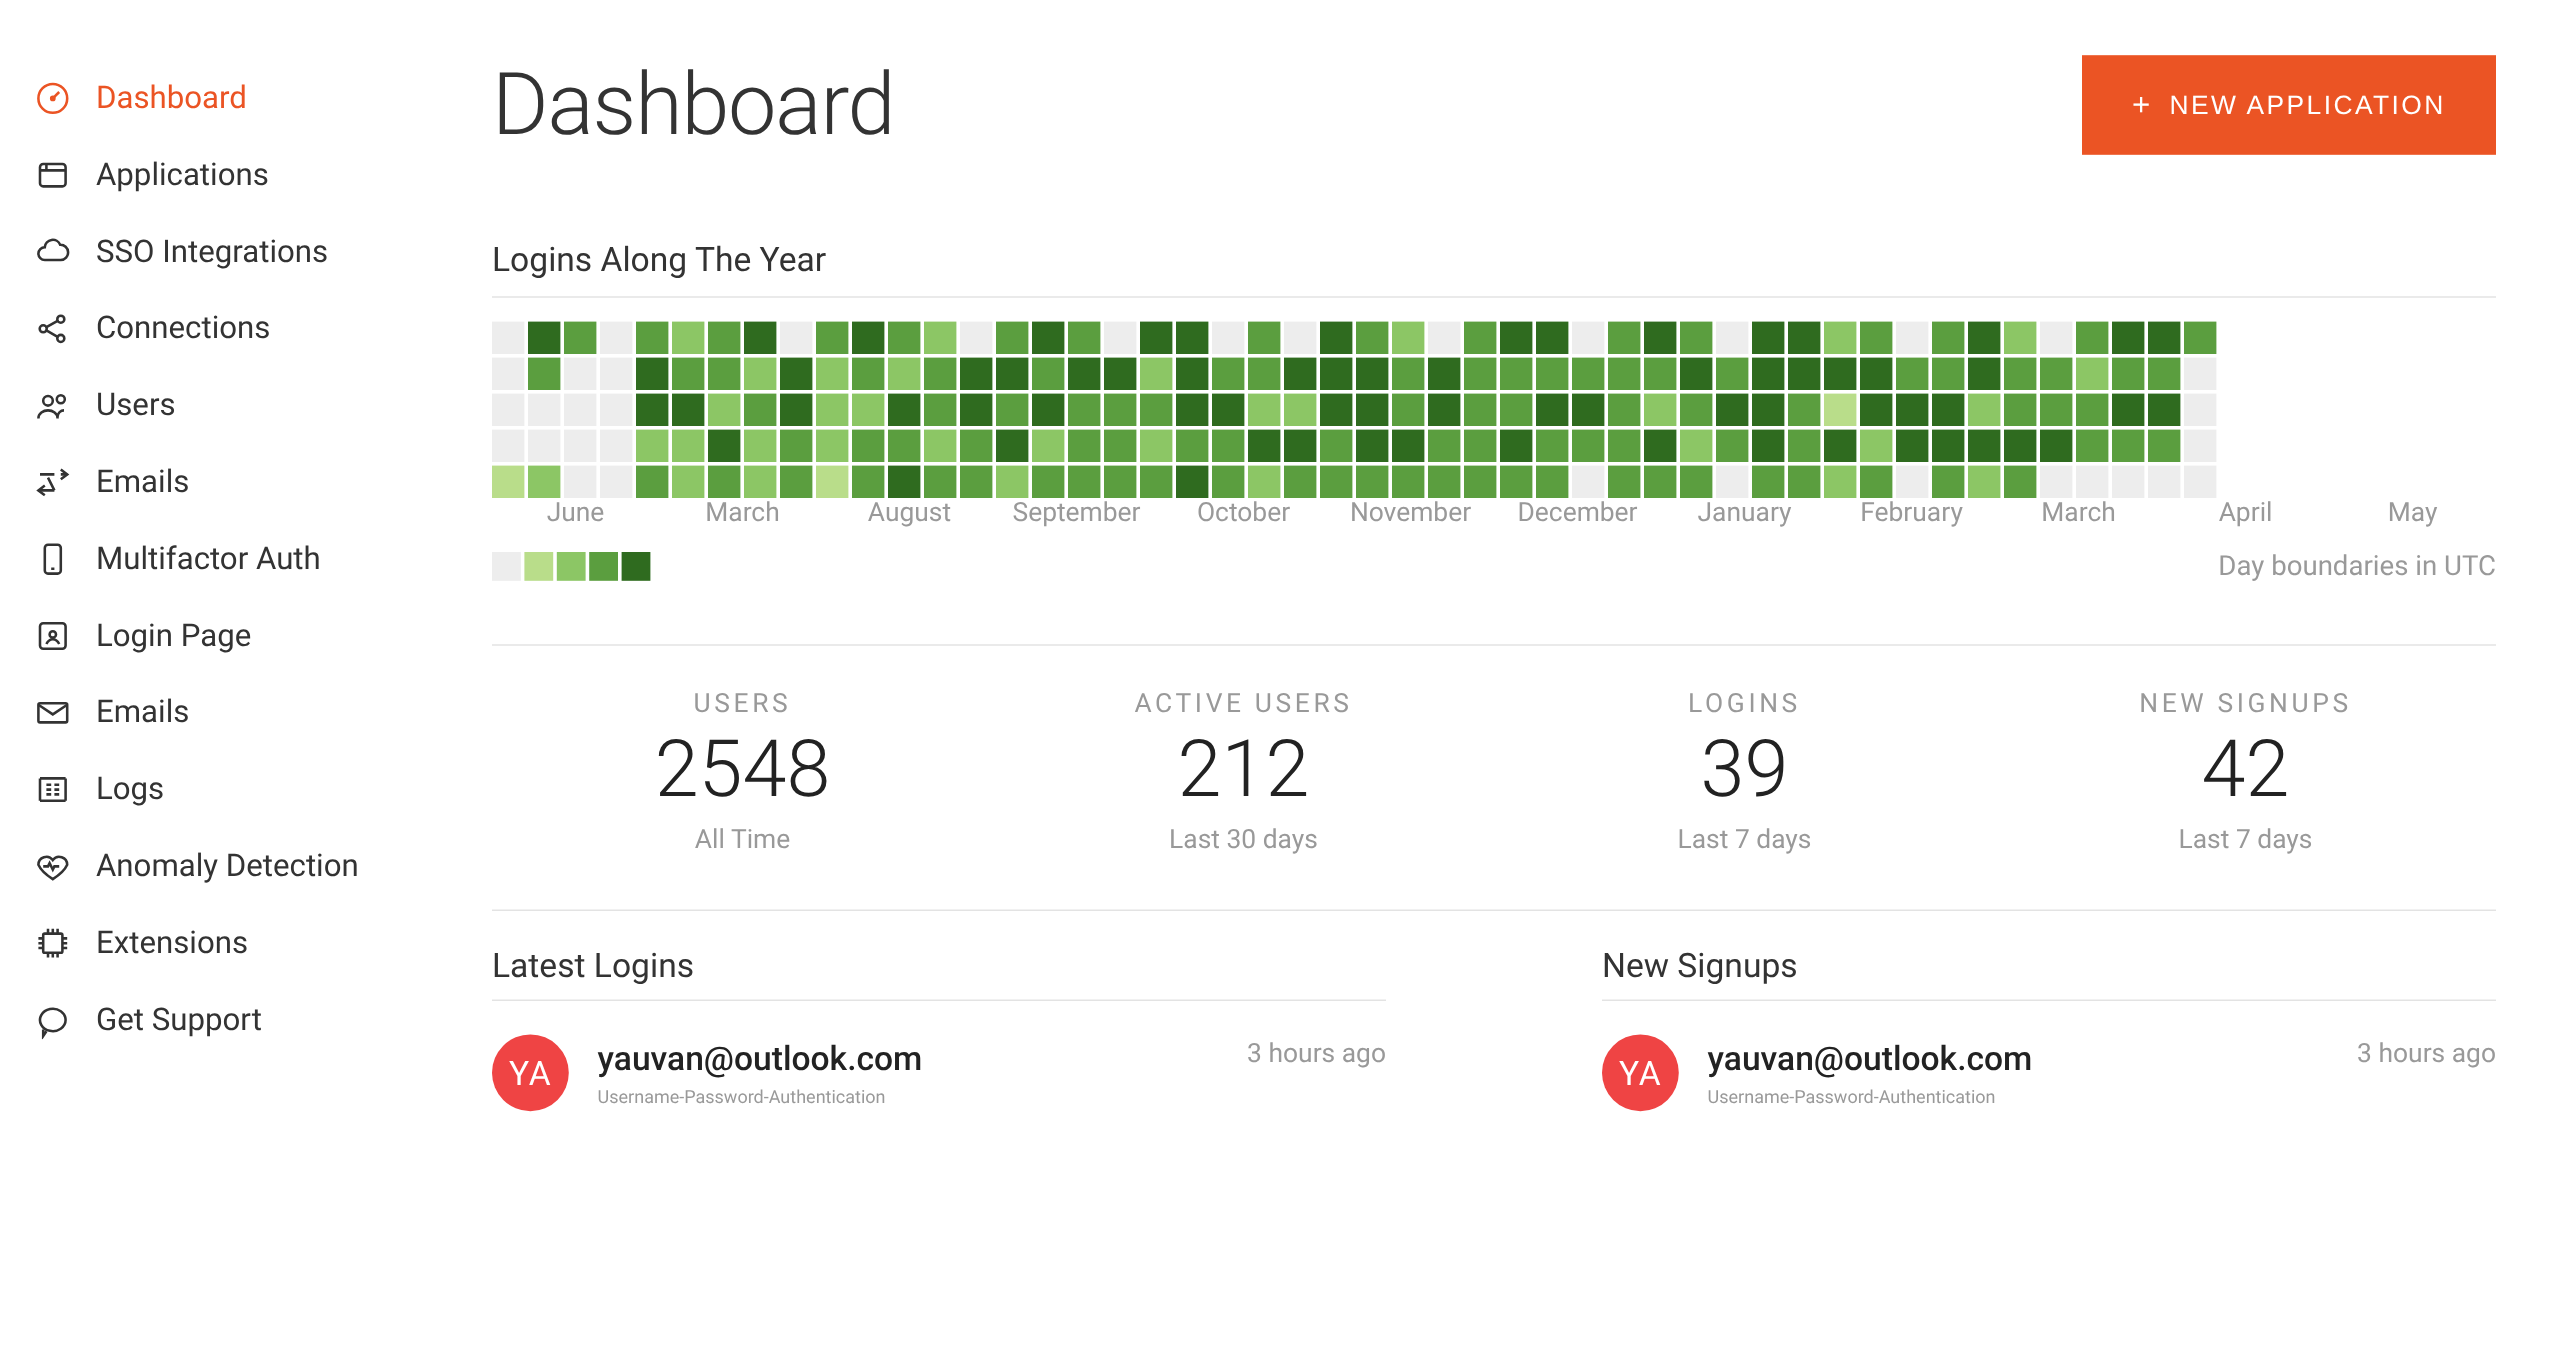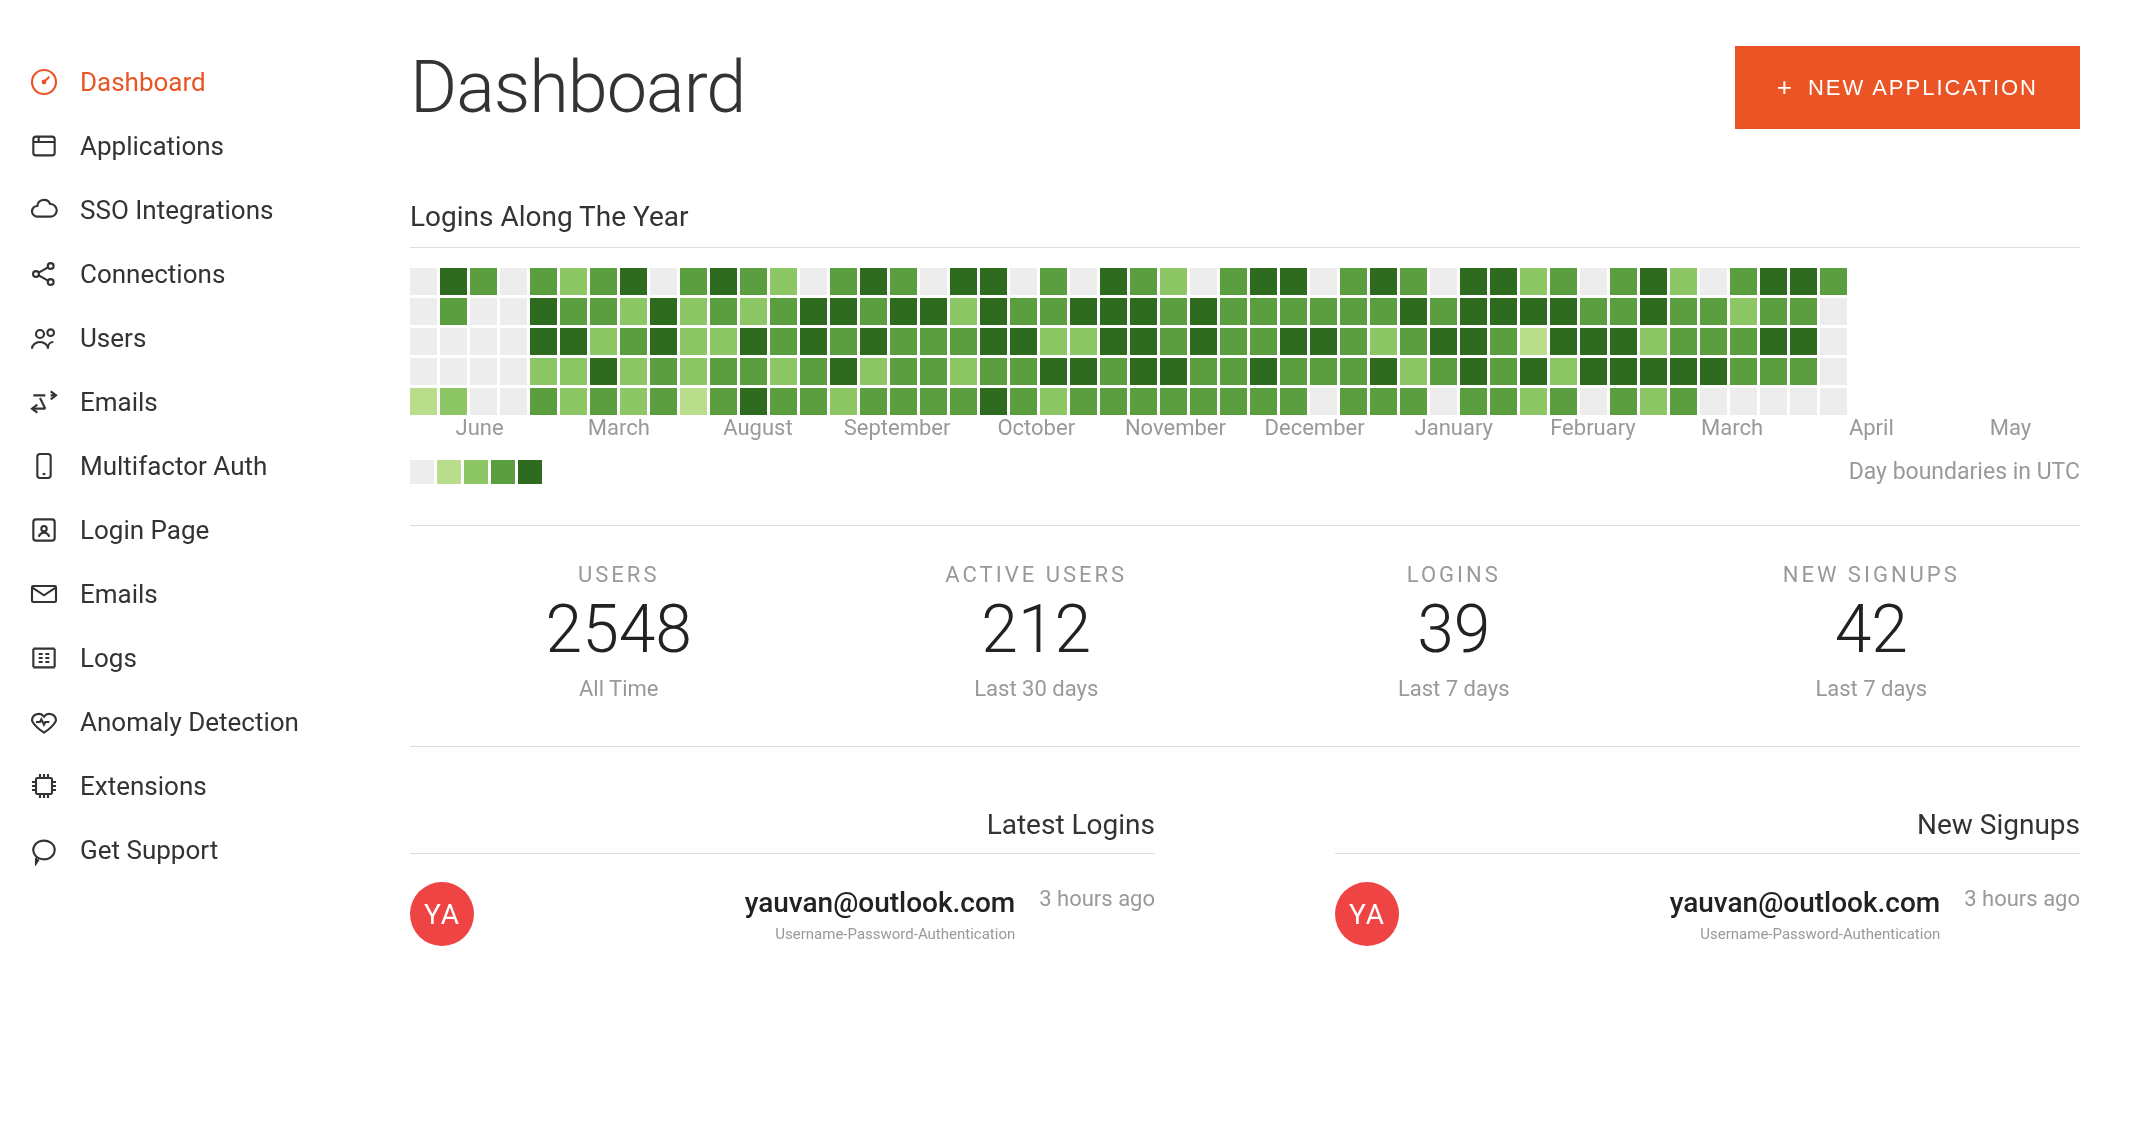--- a/index.html
+++ b/index.html
@@ -22,30 +22,30 @@
 .heatmap { display: flex; gap: 3px; }
 .week-col { display: flex; flex-direction: column; gap: 3px; }
 .cell { width: 27px; height: 27px; background: #eee; }
 .c0 { background: #ededed; }
 .c1 { background: #b9dd8a; }
 .c2 { background: #8cc665; }
 .c3 { background: #5b9e3f; }
 .c4 { background: #2f6b1f; }
 .months-row { display: flex; margin-top: 0; font-size: 22px; color: #999; }
 .months-row span { flex: 1; text-align: center; }
-.legend-row { display: flex; justify-content: space-between; align-items: center; margin-top: 18px; padding-bottom: 40px; border-bottom: 1px solid #ddd; }
+.legend-row { display: flex; justify-content: space-between; align-items: center; margin-top: 18px; padding-bottom: 52px; border-bottom: 1px solid #ddd; }
 .legend-swatches { display: flex; gap: 3px; }
 .legend-swatches .sw { width: 24px; height: 24px; }
 .utc-note { font-size: 23px; color: #999; }
 .stats-row { display: flex; margin-top: 36px; padding-bottom: 45px; border-bottom: 1px solid #ddd; }
 .stat { flex: 1; text-align: center; }
 .stat-label { font-size: 22px; letter-spacing: 3px; color: #999; margin-bottom: 4px; }
 .stat-value { font-size: 66px; font-weight: 300; color: #222; margin-bottom: 8px; }
 .stat-sub { font-size: 22px; color: #999; }
-.lower { display: flex; gap: 180px; margin-top: 61px; text-align: right; }
+.lower { display: flex; gap: 180px; margin-top: 29px; }
 .lower-col { flex: 1; }
 .lower-col .section-title { margin-bottom: 12px; }
 .lower-hr { border: none; border-top: 1px solid #ddd; margin-bottom: 28px; }
 .user-row { display: flex; align-items: center; gap: 24px; }
 .avatar { width: 64px; height: 64px; border-radius: 50%; background: #ef4444; color: #fff; display: flex; align-items: center; justify-content: center; font-size: 28px; font-weight: 400; letter-spacing: 1px; }
 .user-info { flex: 1; }
 .user-email { font-size: 28px; font-weight: 500; color: #222; margin-bottom: 6px; }
 .user-auth { font-size: 15px; color: #999; }
 .time-ago { font-size: 22px; color: #999; align-self: flex-start; margin-top: 4px; }
 </style>

